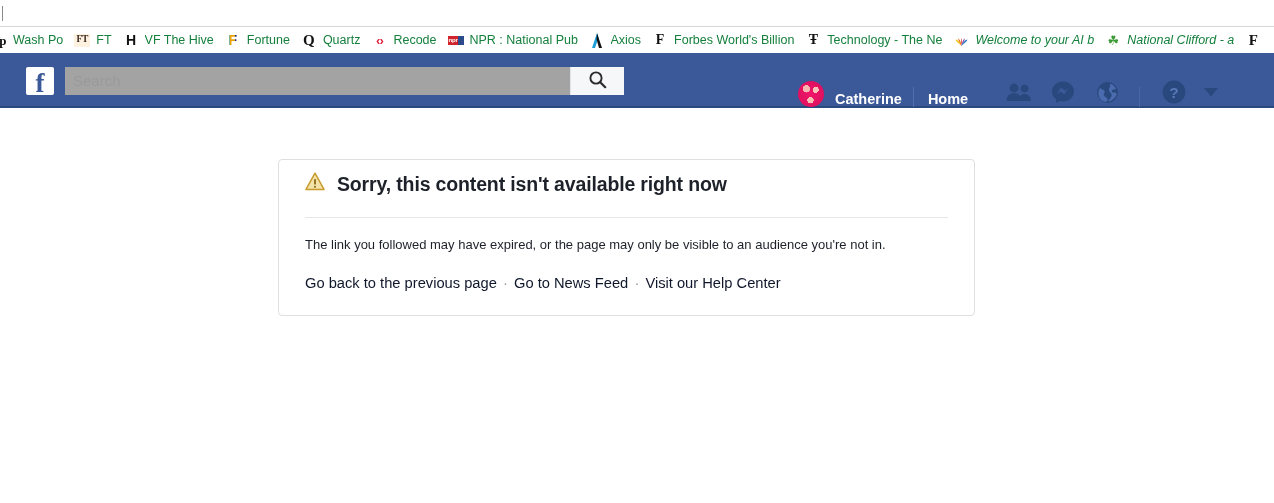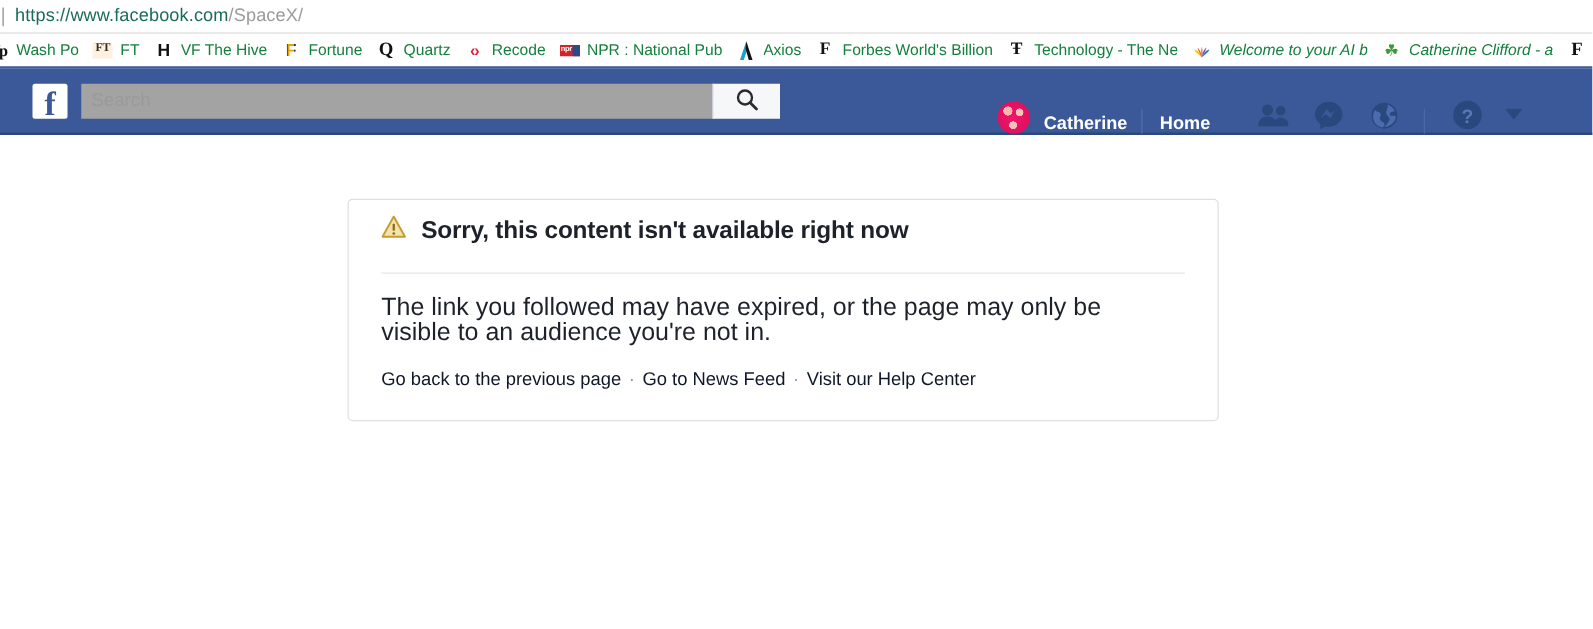--- a/index.html
+++ b/index.html
@@ -208,21 +208,21 @@
     color:#1d2129;
     letter-spacing:-0.15px;
   }
   #warning-icon { flex:none; margin-right:12px; display:block; }
   #error-divider {
     height:1px;
     background:#e5e6e9;
     margin:21px 0 17px 0;
   }
   #error-body {
-    font-size:20px;
+    font-size:13px;
     color:#1d2129;
     line-height:20px;
     max-width:628px;
   }
   #error-links {
     margin-top:20px;
     font-size:14.7px;
     color:#4b4f56;
     white-space:nowrap;
   }
@@ -233,23 +233,20 @@
   }
   .link-dot { color:#9197a3; padding:0 2px; }
 </style>
 </head>
 <body>
 
 <div id="browser-chrome">
 
   <div id="url-bar">
     <div id="url-caret"></div>
-    <div id="url-text">
-      <span class="url-host">https://www.facebook.com</span><span class="url-path">/SpaceX/</span>
-    </div>
   </div>
 
   <div id="bookmarks-bar">
 
     <div class="bookmark" style="padding-left:0; margin-left:-9px;">
       <span class="bm-ico ico-wapo">ᵂp</span>
       <span class="bm-label">Wash Po</span>
     </div>
 
     <div class="bookmark">
@@ -316,21 +313,21 @@
             <path d="M7.5 12 C9 9 10.5 7 11 4.2 C9.5 5.2 8 7.5 7.5 12Z" fill="#8b4aa8"></path>
             <path d="M7.5 12 C10 9 13 8 13.5 5.5 C11.5 6 9 7.5 7.5 12Z" fill="#2b7cc6"></path>
           </g>
         </svg>
       </span>
       <span class="bm-label">Welcome to your AI b</span>
     </div>
 
     <div class="bookmark bm-clip-5">
       <span class="bm-ico ico-leaf">☘</span>
-      <span class="bm-label">Catherine Clifford - a</span>
+      <span class="bm-label">National Clifford - a</span>
     </div>
 
     <div class="bookmark bm-clip-6">
       <span class="bm-ico ico-forbes" style="font-size:15px;">F</span>
     </div>
 
   </div>
 </div>
 
 <div id="fb-header">

